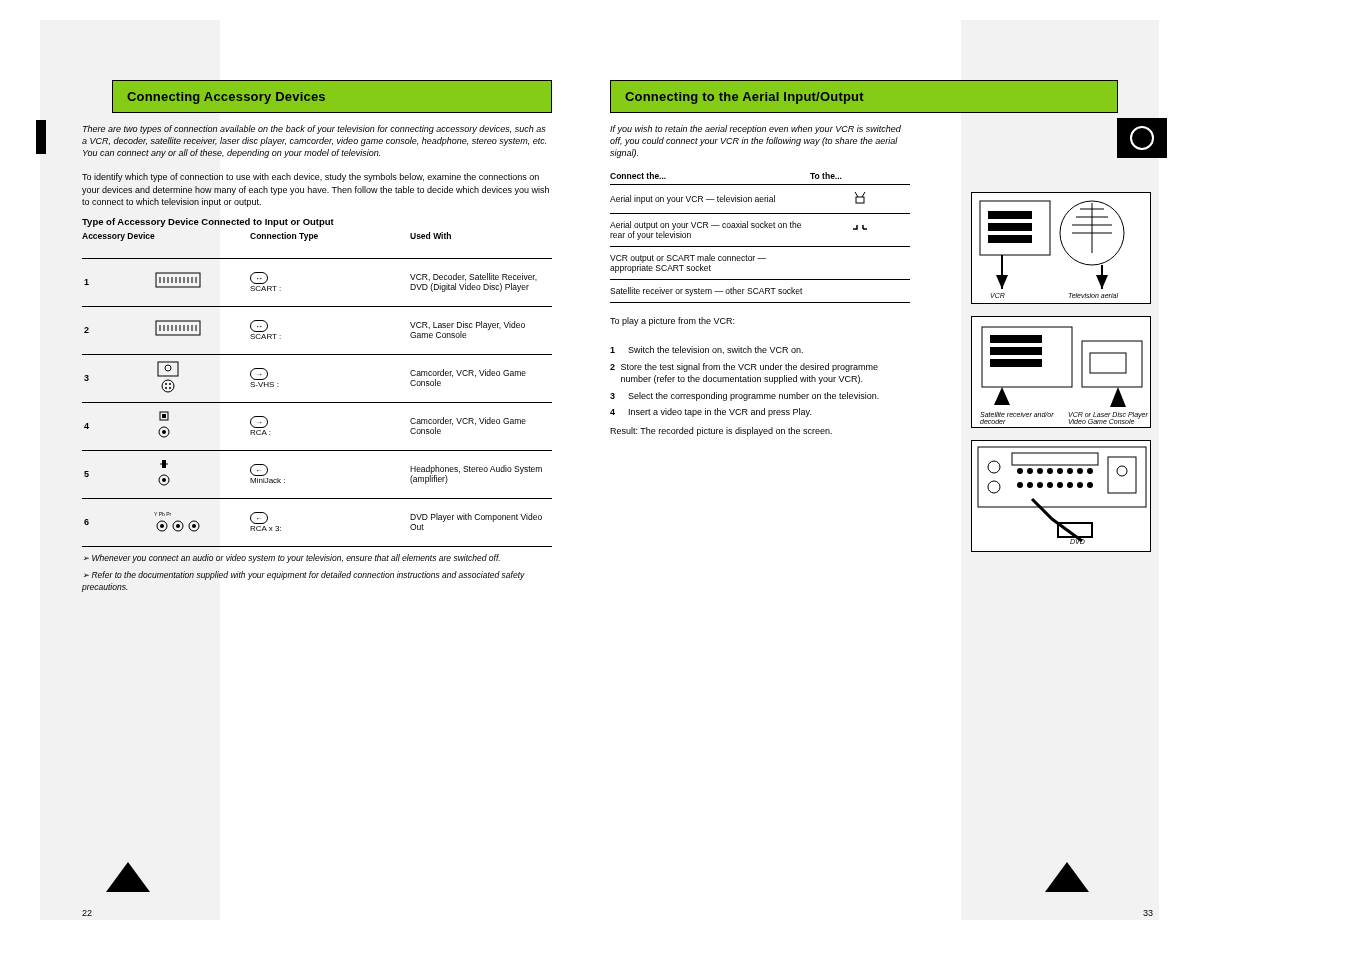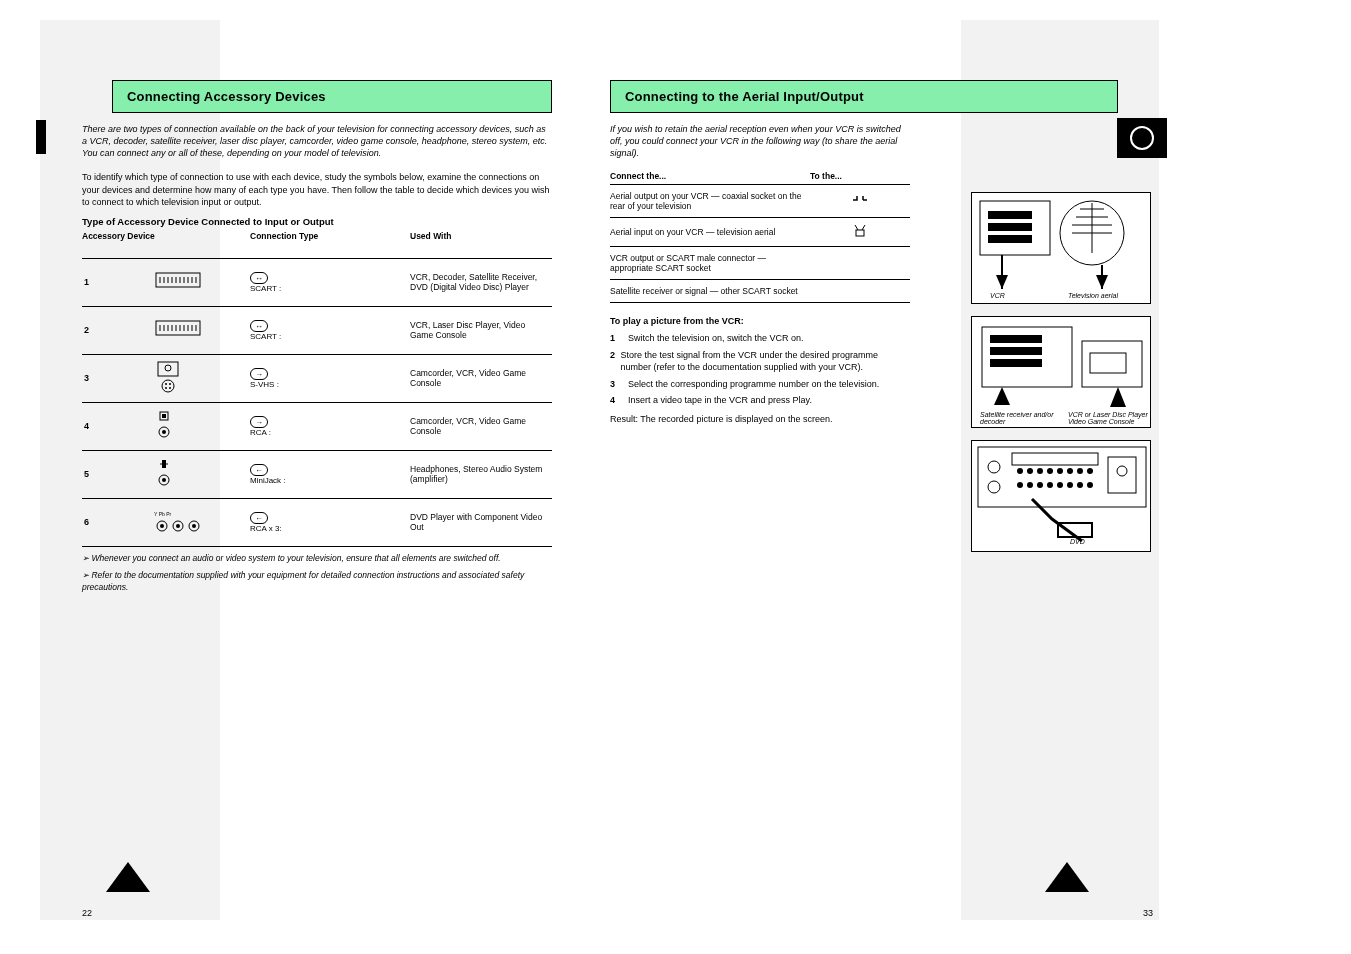--- a/index.html
+++ b/index.html
@@ -59,21 +59,21 @@
   .page {
     position: absolute;
     top: 80px;
   }
   .page-left { left: 82px; width: 470px; }
   .page-right { left: 610px; width: 300px; }
   .title-box {
     border: 1px solid #000;
     padding: 8px 14px;
     width: 440px;
-    background: #86efac;
+    background: #84cc16;
     margin-bottom: 10px;
     margin-left: 30px;
   }
   .title-box .t1 { font-size: 13px; font-weight: bold; letter-spacing: 0.2px; }
   .intro {
     font-size: 9px;
     font-style: italic;
     line-height: 1.35;
     margin: 8px 0 12px 0;
   }
@@ -333,48 +333,48 @@
   <div class="title-box" style="width:508px;margin-left:0;">
     <div class="t1">Connecting to the Aerial Input/Output</div>
   </div>
   <div class="intro">If you wish to retain the aerial reception even when your VCR is switched off, you could connect your VCR in the following way (to share the aerial signal).</div>
 
   <div class="conn-head">
     <div>Connect the...</div>
     <div>To the...</div>
   </div>
   <div class="conn-row">
-    <div><span>Aerial output on your VCR</span> — <span>coaxial socket on the rear of your television</span></div>
-    <div class="sym">
-        <svg width="18" height="14">
-          <path d="M2 6 L6 6 L6 2 M12 6 L16 6 M12 2 L12 6" stroke="#000" fill="none" stroke-width="1.5"></path>
-        </svg>
-      </div>
-  </div>
-  <div class="conn-row">
     <div><span>Aerial input on your VCR</span> — <span>television aerial</span></div>
     <div class="sym">
         <svg width="16" height="16">
           <rect x="4" y="6" width="8" height="6" fill="none" stroke="#000"></rect>
           <line x1="6" y1="6" x2="3" y2="1" stroke="#000"></line>
           <line x1="10" y1="6" x2="13" y2="1" stroke="#000"></line>
         </svg>
       </div>
   </div>
   <div class="conn-row">
+    <div><span>Aerial output on your VCR</span> — <span>coaxial socket on the rear of your television</span></div>
+    <div class="sym">
+        <svg width="18" height="14">
+          <path d="M2 6 L6 6 L6 2 M12 6 L16 6 M12 2 L12 6" stroke="#000" fill="none" stroke-width="1.5"></path>
+        </svg>
+      </div>
+  </div>
+  <div class="conn-row">
     <div><span>VCR output or SCART male connector</span> — <span>appropriate SCART socket</span></div>
     <div class="sym"></div>
   </div>
   <div class="conn-row">
-    <div><span>Satellite receiver or signal</span> — <span>other SCART socket</span></div>
+    <div><span>Satellite receiver or system</span> — <span>other SCART socket</span></div>
     <div class="sym"></div>
   </div>
 
   <div class="steps">
-    <div style="font-weight:bold;margin-bottom:4px;">To play a picture from the VCR:</div>
+    <div style="font-weight:normal;margin-bottom:16px;">To play a picture from the VCR:</div>
     <div class="st">
         <div class="sn">1</div>
         <div>Switch the television on, switch the VCR on.</div>
       </div>
     <div class="st">
         <div class="sn">2</div>
         <div>Store the test signal from the VCR under the desired programme number (refer to the documentation supplied with your VCR).</div>
       </div>
     <div class="st">
         <div class="sn">3</div>

